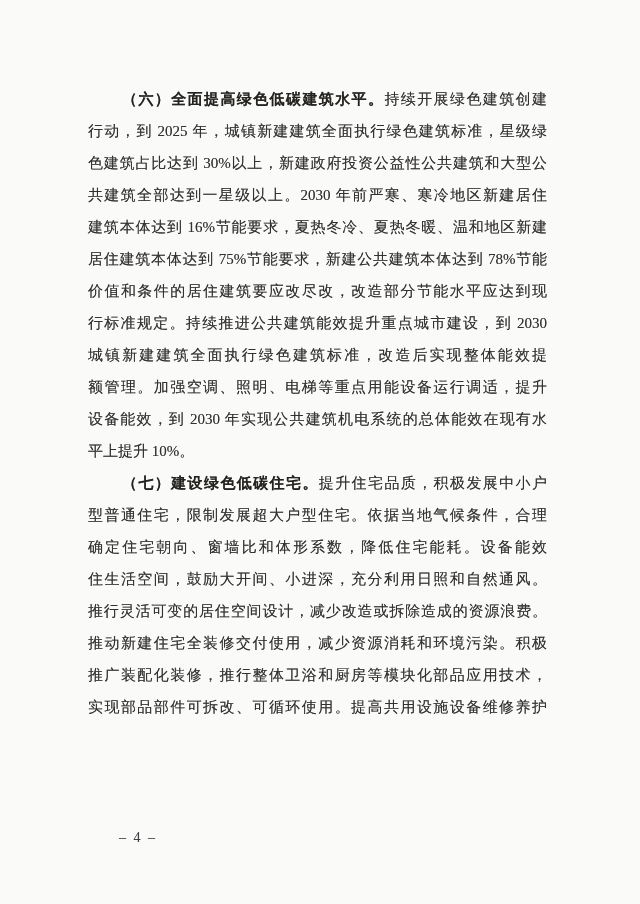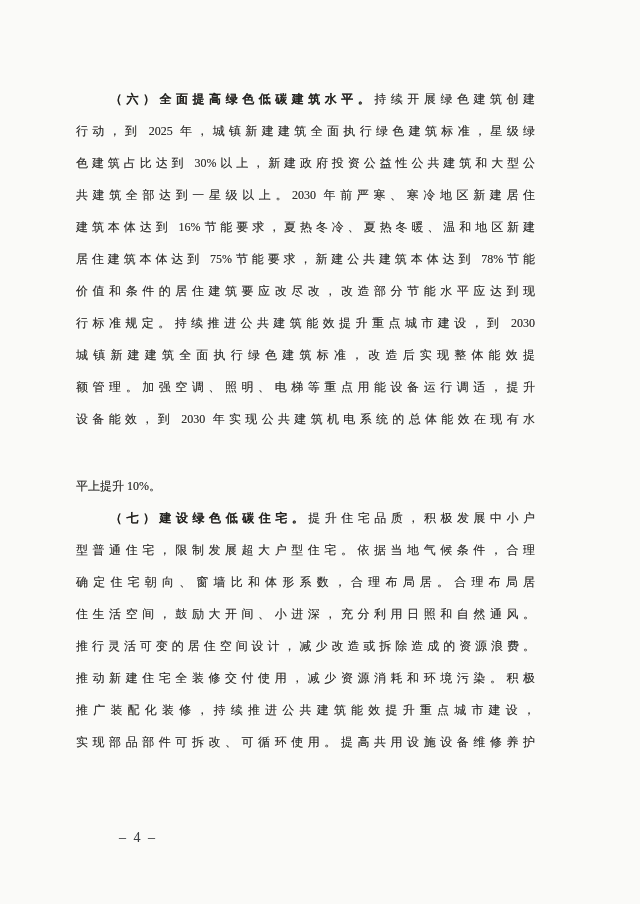--- a/index.html
+++ b/index.html
@@ -15,36 +15,36 @@
     font-family: "Liberation Serif", "DejaVu Serif", serif;
   }
   .doc-page {
     position: relative;
     width: 640px; height: 904px;
     background: var(--bg);
     overflow: hidden;
   }
   .doc-body {
     position: absolute;
-    left: 76px; top: 83px;
+    left: 88px; top: 83px;
     width: 459px;
     color: var(--text);
-    font-size: 12px;
+    font-size: 15px;
     text-shadow: 0 0 0.6px rgba(51, 50, 48, 0.55);
   }
   .para { margin: 0; }
   .line {
     height: 32px;
     line-height: 32px;
     white-space: nowrap;
     text-align: justify;
     text-align-last: justify;
     text-justify: inter-character;
   }
-  .line.short { text-align-last: left; margin-top: 35px; }
+  .line.short { text-align-last: left; }
   .line.first { text-indent: 34px; }
   .heading {
     font-weight: 700;
     color: var(--heading);
   }
   .page-number {
     position: absolute;
     left: 119px; top: 829px;
     font-size: 14px;
     line-height: 18px;
@@ -68,22 +68,22 @@
         <div class="line">价值和条件的居住建筑要应改尽改，改造部分节能水平应达到现</div>
         <div class="line">行标准规定。持续推进公共建筑能效提升重点城市建设，到 2030</div>
         <div class="line">城镇新建建筑全面执行绿色建筑标准，改造后实现整体能效提</div>
         <div class="line">额管理。加强空调、照明、电梯等重点用能设备运行调适，提升</div>
         <div class="line">设备能效，到 2030 年实现公共建筑机电系统的总体能效在现有水</div>
         <div class="line short">平上提升 10%。</div>
       </div>
       <div class="para">
         <div class="line first"><span class="heading">（七）建设绿色低碳住宅。</span><span>提升住宅品质，积极发展中小户</span></div>
         <div class="line">型普通住宅，限制发展超大户型住宅。依据当地气候条件，合理</div>
-        <div class="line">确定住宅朝向、窗墙比和体形系数，合理布局居。合理布局居</div>
+        <div class="line">确定住宅朝向、窗墙比和体形系数，降低住宅能耗。设备能效</div>
         <div class="line">住生活空间，鼓励大开间、小进深，充分利用日照和自然通风。</div>
         <div class="line">推行灵活可变的居住空间设计，减少改造或拆除造成的资源浪费。</div>
         <div class="line">推动新建住宅全装修交付使用，减少资源消耗和环境污染。积极</div>
-        <div class="line">推广装配化装修，持续推进公共建筑能效提升重点城市建设，</div>
+        <div class="line">推广装配化装修，推行整体卫浴和厨房等模块化部品应用技术，</div>
         <div class="line">实现部品部件可拆改、可循环使用。提高共用设施设备维修养护</div>
       </div>
     </div>
   <div class="page-number">– 4 –</div>
 </div>
 
 </body></html>

